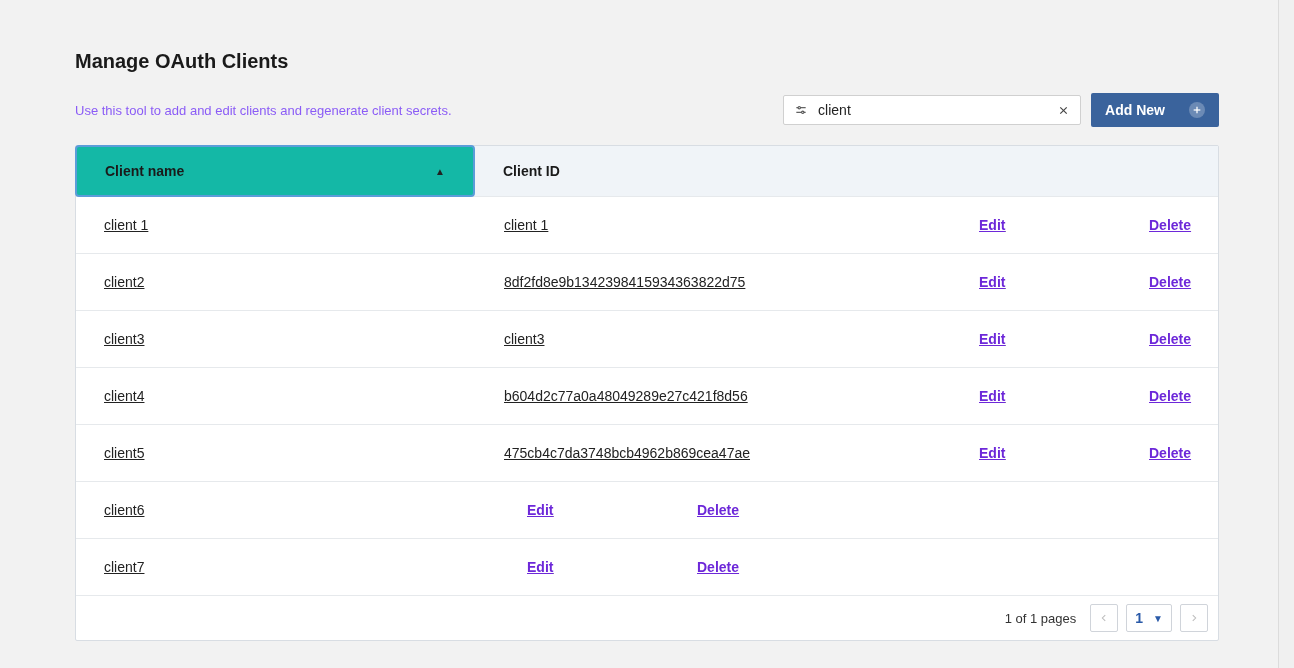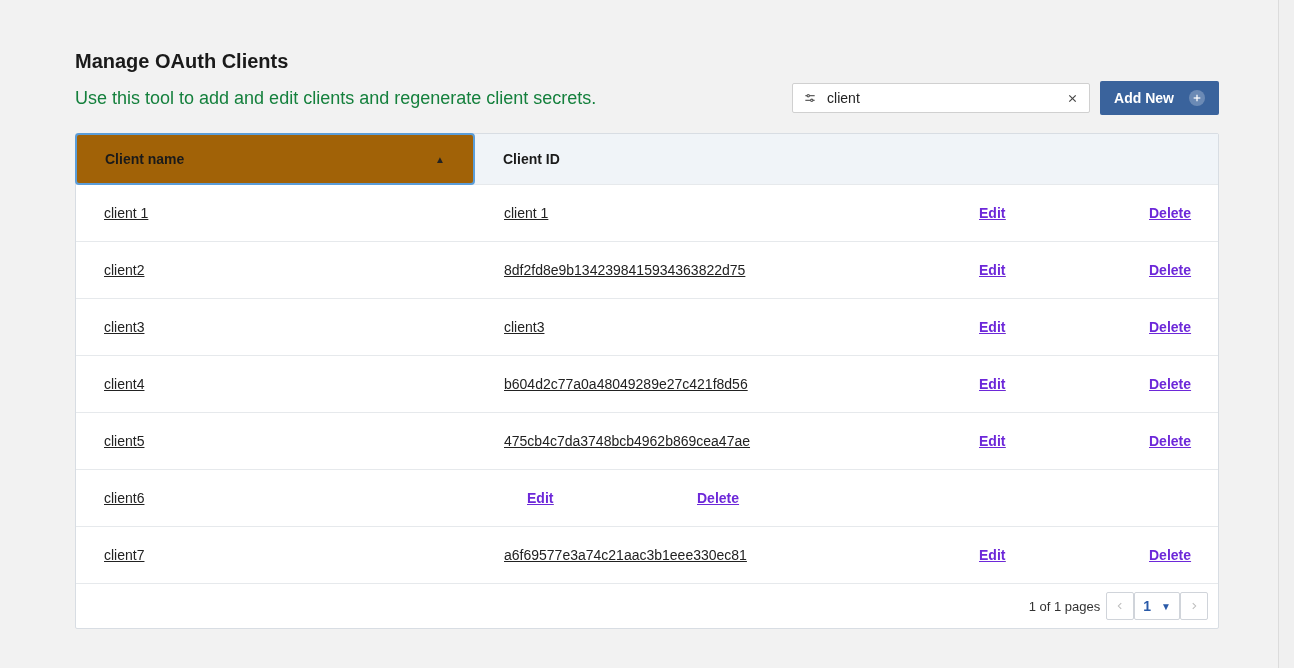--- a/index.html
+++ b/index.html
@@ -11,31 +11,31 @@
     height: 668px;
     overflow: hidden;
   }
   .page {
     padding: 50px 75px 40px 75px;
   }
   .page-title {
     font-size: 20px;
     font-weight: 700;
     color: #1a1a1a;
-    margin-bottom: 8px;
+    margin-bottom: 20px;
   }
   .toolbar-row {
     display: flex;
     align-items: center;
     justify-content: space-between;
     margin-bottom: 18px;
   }
   .subtitle {
-    font-size: 18px;
-    color: #15803d;
+    font-size: 13px;
+    color: #8b5cf6;
   }
   .toolbar-right {
     display: flex;
     align-items: center;
     gap: 10px;
   }
   .search-box {
     display: flex;
     align-items: center;
     background: #fff;
@@ -78,21 +78,21 @@
     color: #fff;
     border: none;
     height: 34px;
     padding: 0 14px;
     font-size: 14px;
     font-weight: 600;
     border-radius: 2px;
     cursor: pointer;
     display: flex;
     align-items: center;
-    gap: 15px;
+    gap: 24px;
   }
   .add-btn .plus-icon {
     display: flex;
     align-items: center;
     justify-content: center;
     width: 16px;
     height: 16px;
     border-radius: 50%;
     background: rgba(255,255,255,0.25);
   }
@@ -111,21 +111,21 @@
     color: #1a1a1a;
     padding: 16px 28px;
     display: flex;
     align-items: center;
   }
   .th-name {
     width: 400px;
     position: relative;
     border: 2px solid #5b9dd9;
     border-radius: 4px;
-    background: #a16207;
+    background: #14b8a6;
     margin: -1px 0 -1px -1px;
     justify-content: space-between;
   }
   .th-name .sort-caret {
     font-size: 10px;
     color: #222;
   }
   .th-id {
     flex: 1;
   }
@@ -151,20 +151,21 @@
     text-decoration: underline;
     cursor: pointer;
     margin-left: 23px;
   }
   .tfoot {
     display: flex;
     justify-content: flex-end;
     align-items: center;
     border-top: 1px solid #e6e9ec;
     padding: 8px 10px;
+    gap: 8px;
   }
   .page-info {
     font-size: 13px;
     color: #333;
     margin-right: 6px;
   }
   .pager-btn {
     border: 1px solid #d0d4da;
     background: #fff;
     height: 28px;
@@ -317,21 +318,20 @@
           <div class="td td-name">client6</div>
           <div class="td td-edit">
             <a class="link">Edit</a>
           </div>
           <div class="td td-delete">
             <a class="link">Delete</a>
           </div>
         </div>
         <div class="trow">
           <div class="td td-name">client7</div>
-          <div class="td td-id">a6f69577e3a74c21aac3b1eee330ec81</div>
           <div class="td td-edit">
             <a class="link">Edit</a>
           </div>
           <div class="td td-delete">
             <a class="link">Delete</a>
           </div>
         </div>
       </div>
     <div class="tfoot">
       <span class="page-info">1 of 1 pages</span>

